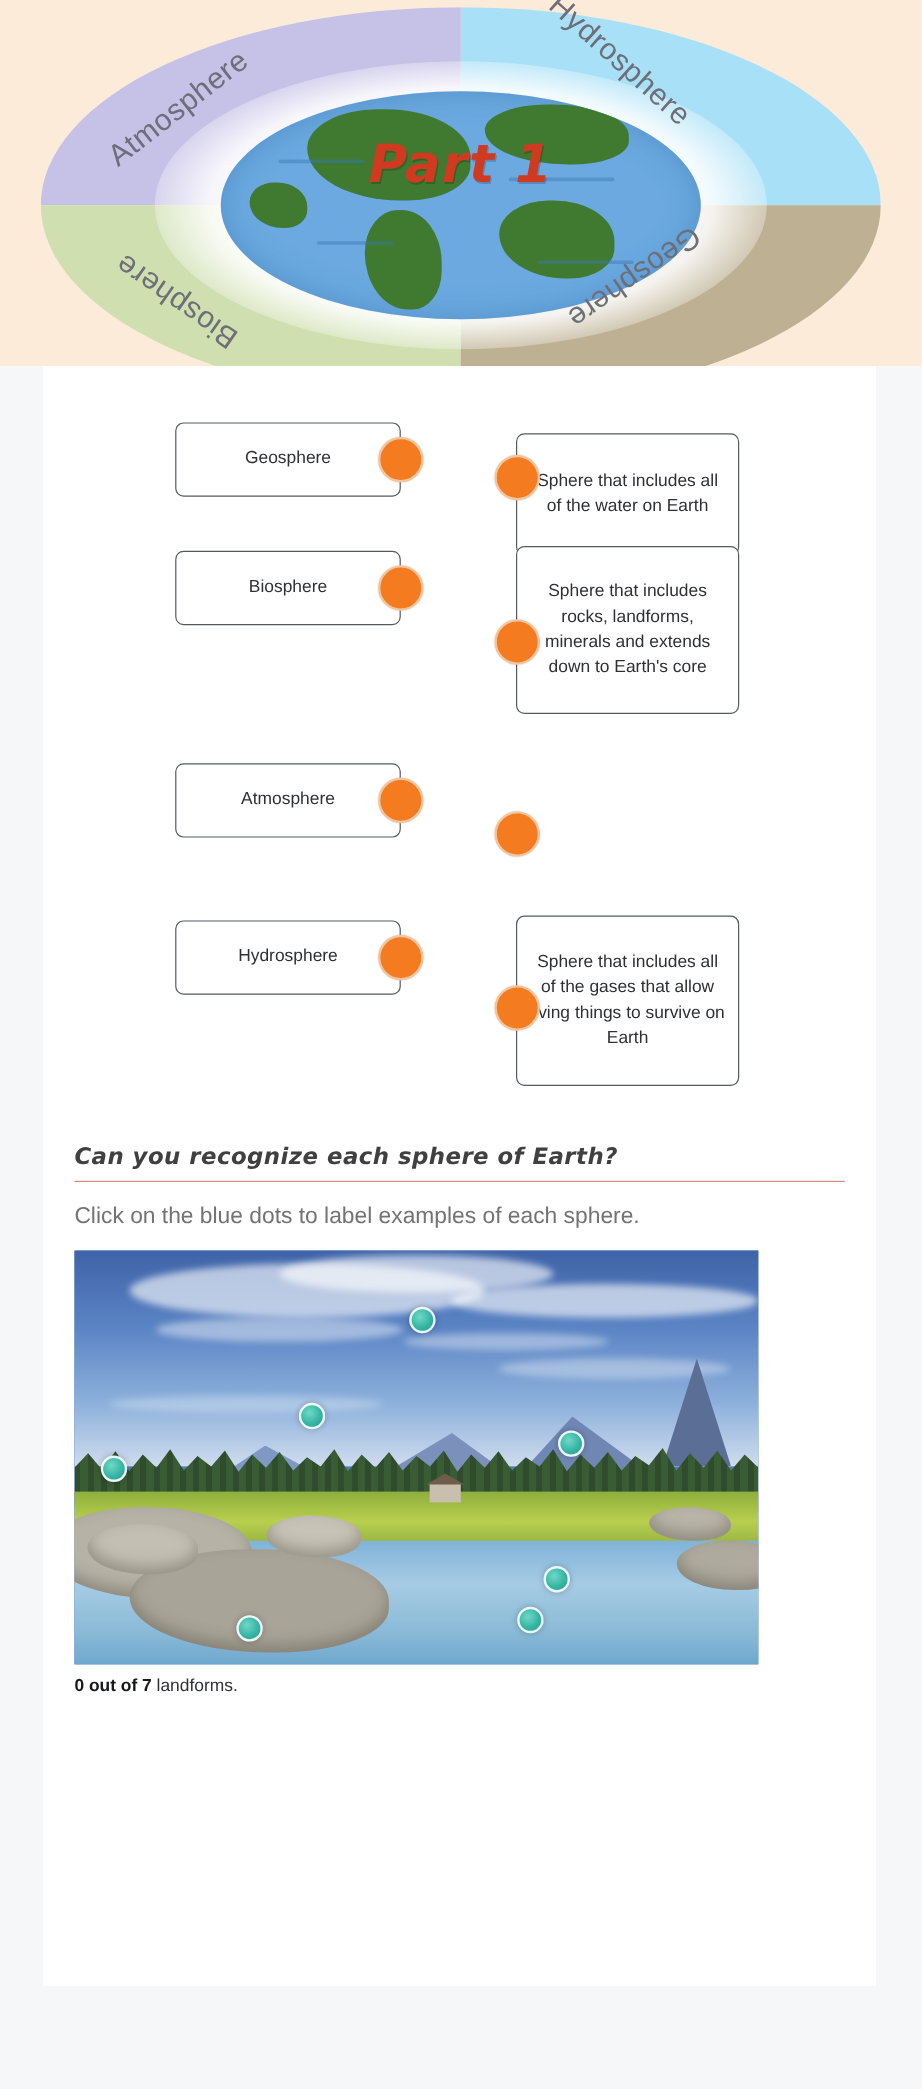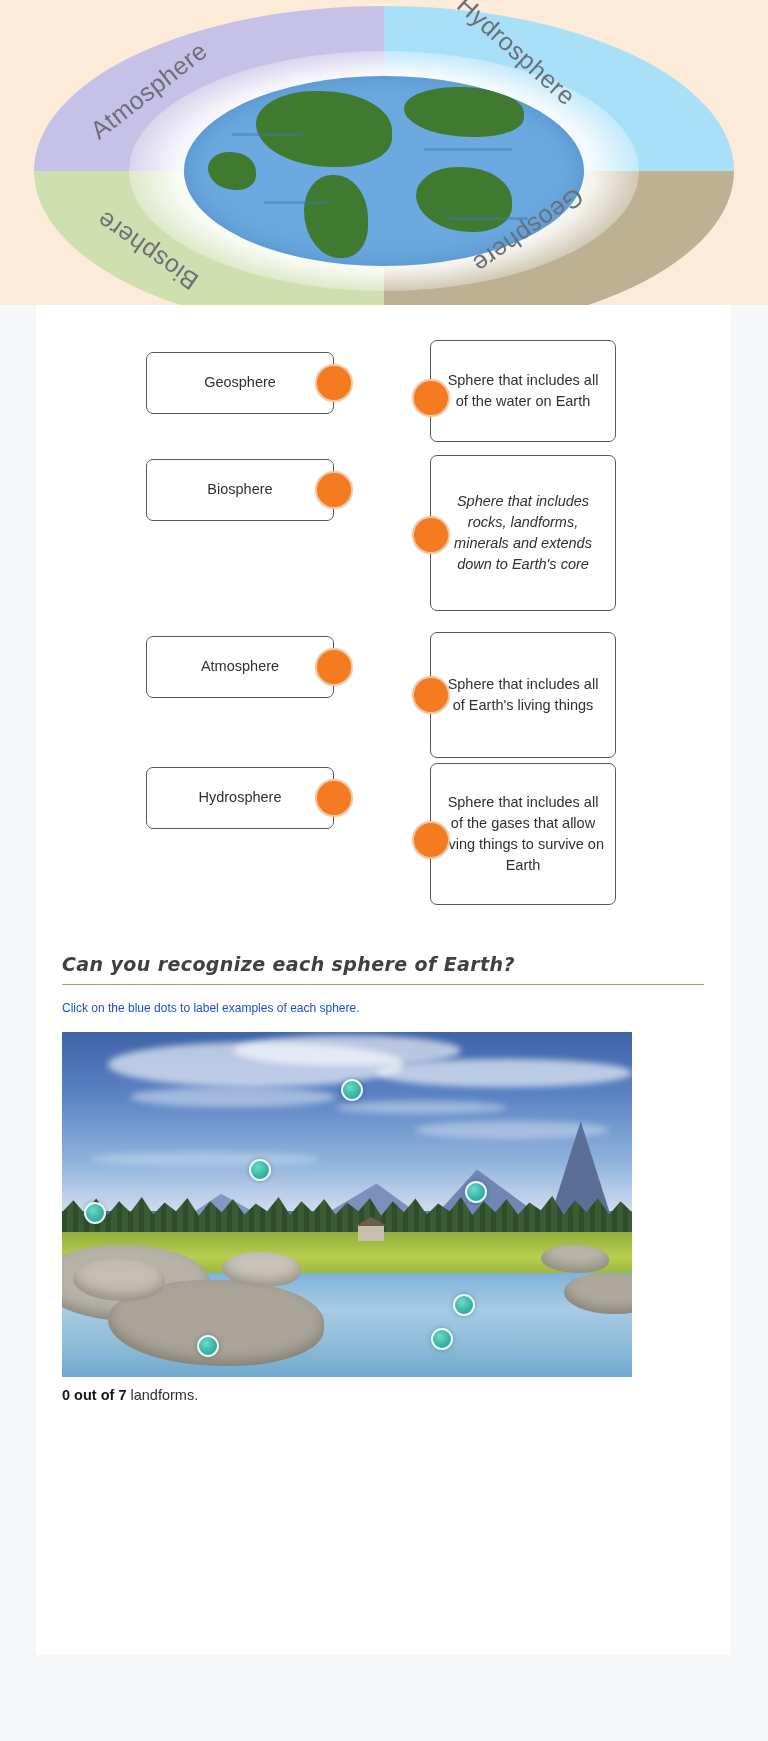--- a/index.html
+++ b/index.html
@@ -151,22 +151,22 @@
     color: #404040;
     font-size: 19px;
     font-weight: bold;
     font-style: italic;
     font-family: "DejaVu Sans", sans-serif;
     letter-spacing: .4px;
     padding-bottom: 9px;
   }
   #s2-rule { border-bottom: 1px solid #cf8b7e; margin-bottom: 14px; }
   .s2-para {
-    font-size: 12px;
-    color: #1d4ed8;
+    font-size: 19px;
+    color: #737373;
     line-height: 1.55;
     margin-bottom: 14px;
     max-width: 576px;
   }
 
   
   #photo-wrap {
     position: relative;
     width: 570px;
     height: 345px;
@@ -262,20 +262,21 @@
       <div class="wave" style="left:66%;top:74%;width:20%;"></div>
     </div>
 
     <div class="ring-label" id="lbl-atm">Atmosphere</div>
     <div class="ring-label" id="lbl-hyd">Hydrosphere</div>
     <div class="ring-label" id="lbl-bio">Biosphere</div>
     <div class="ring-label" id="lbl-geo">Geosphere</div>
   </div>
 
   <div id="banner-title">
+    <span class="l2">Part 1</span>
   </div>
 </div>
 
 <div id="card">
 
 
   <div id="match-area">
 
     <svg width="642" height="570" style="position:absolute;left:0;top:0;pointer-events:none;">
       <path d="M272 48 L290 48" stroke="#555a61" stroke-width="1" fill="none"></path>
@@ -294,33 +295,30 @@
     <div class="term-box" style="top:301px;">
       <span>Atmosphere</span>
     </div>
     <div class="dot" style="left:253px;top:313px;"></div>
 
     <div class="term-box" style="top:432px;">
       <span>Hydrosphere</span>
     </div>
     <div class="dot" style="left:253px;top:444px;"></div>
 
-    <div class="def-box" style="top:5px;height:102px;">
+    <div class="def-box" style="top:26px;height:102px;">
       <span>Sphere that includes all of the water on Earth</span>
     </div>
     <div class="dot" style="left:350px;top:44px;"></div>
 
-    <div class="def-box" style="top:120px;height:156px;font-style:italic;">
+    <div class="def-box" style="top:120px;height:140px;">
       <span>Sphere that includes rocks, landforms, minerals and extends down to Earth's core</span>
     </div>
     <div class="dot" style="left:350px;top:181px;"></div>
 
-    <div class="def-box" style="top:297px;height:126px;">
-      <span>Sphere that includes all of Earth's living things</span>
-    </div>
     <div class="dot" style="left:350px;top:341px;"></div>
 
     <div class="def-box" style="top:428px;height:142px;">
       <span>Sphere that includes all of the gases that allow living things to survive on Earth</span>
     </div>
     <div class="dot" style="left:350px;top:486px;"></div>
   </div>
 
   <div id="section2">
     <div id="s2-heading">Can you recognize each sphere of Earth?</div>

